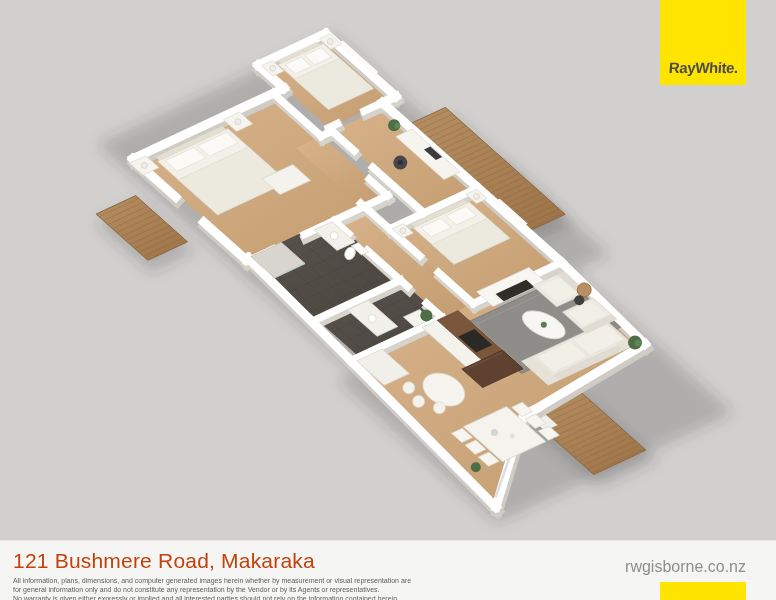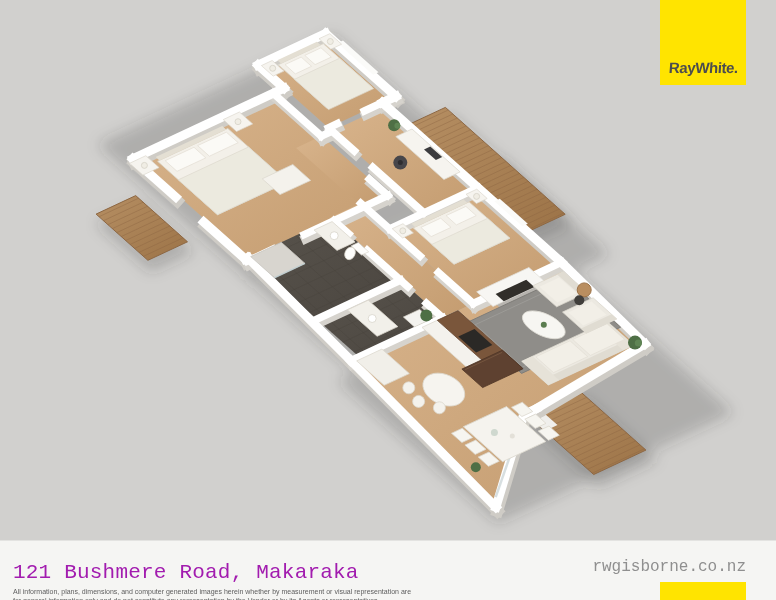--- a/index.html
+++ b/index.html
@@ -7,24 +7,24 @@
         background:var(--page-bg,#d1d0ce);font-family:"Liberation Sans",sans-serif;}
   .canvas{position:absolute;inset:0;}
   svg{position:absolute;left:0;top:0;}
   .logo-box{position:absolute;top:0;right:30px;width:86px;height:85px;
             background:var(--brand-yellow,#ffe400);display:flex;align-items:flex-end;justify-content:center;
             padding-bottom:9px;box-sizing:border-box;}
   .logo-text{font-size:15px;font-weight:800;color:#4c4c4e;letter-spacing:-0.4px;transform:skewX(-4deg);}
   .footer{position:absolute;left:0;right:0;bottom:0;height:60px;background:var(--footer-bg,#f5f5f3);
           border-top:1px solid #e3e3e1;display:flex;justify-content:space-between;box-sizing:border-box;}
   .footer-left{padding:4px 0 0 13px;}
-  .address{font-family:Liberation Mono, monospace;font-size:21px;font-weight:400;color:#a21caf;
-           margin:16px 0 3px 0;letter-spacing:0.2px;}
+  .address{font-family:Liberation Sans, sans-serif;font-size:21px;font-weight:400;color:#c2410c;
+           margin:4px 0 3px 0;letter-spacing:0.2px;}
   .disc{font-size:7px;line-height:9px;color:#5e5e5e;margin:0;}
-  .footer-right{position:relative;width:200px;font-family:Liberation Mono, monospace;}
+  .footer-right{position:relative;width:200px;}
   .website{position:absolute;right:30px;top:17px;font-size:16px;color:#8f8f8f;}
   .yellow-tab{position:absolute;right:30px;bottom:0;width:86px;height:18px;background:var(--brand-yellow,#ffe400);}
 </style>
 </head>
 <body>
 
 <div class="page">
   <div class="canvas">
     <svg id="plan" viewBox="0 0 776 600" width="776" height="600">
       <defs>

